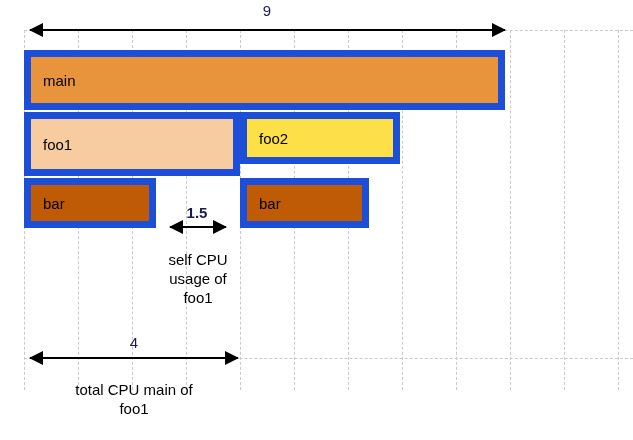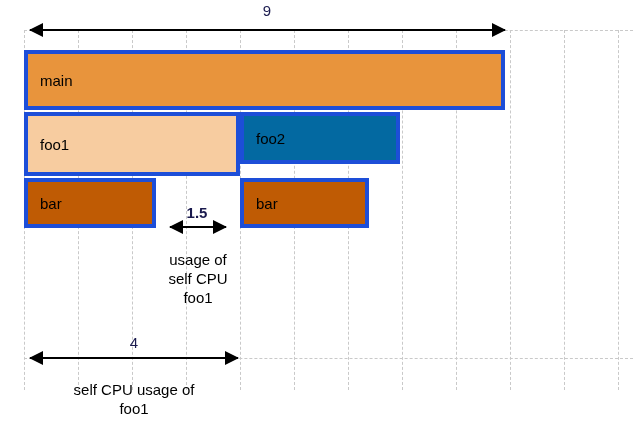--- a/index.html
+++ b/index.html
@@ -20,21 +20,21 @@
   .hgrid{
     position:absolute;
     height:0;
     border-top:1px dashed #c9c9c9;
   }
 
   
   .bar{
     position:absolute;
     box-sizing:border-box;
-    border:4px solid #1d4ed8;
+    border:7px solid #1d4ed8;
     display:flex;
     align-items:center;
     color:#000000;
     font-size:15px;
     line-height:1;
   }
   .bar .lbl{padding-left:12px;}
 
   
   .arrow{
@@ -100,21 +100,21 @@
   <div>
 
     <div class="bar" style="left:24px;top:50px;width:481px;height:60px;background:#e8943c;">
       <span class="lbl">main</span>
     </div>
 
     <div class="bar" style="left:24px;top:112px;width:216px;height:64px;background:#f7cca0;">
       <span class="lbl">foo1</span>
     </div>
 
-    <div class="bar" style="left:240px;top:112px;width:160px;height:52px;background:#0369a1;">
+    <div class="bar" style="left:240px;top:112px;width:160px;height:52px;background:#fde047;">
       <span class="lbl">foo2</span>
     </div>
 
     <div class="bar" style="left:24px;top:178px;width:132px;height:50px;background:#bf5b04;">
       <span class="lbl">bar</span>
     </div>
 
     <div class="bar" style="left:240px;top:178px;width:129px;height:50px;background:#bf5b04;">
       <span class="lbl">bar</span>
     </div>
@@ -123,28 +123,28 @@
 
   <div>
     <div class="measure-label" style="left:237px;top:2px;width:60px;">9</div>
     <div class="arrow" style="left:30px;top:29px;width:475px;"></div>
   </div>
 
   <div>
     <div class="measure-label" style="left:167px;top:204px;width:60px;font-weight:bold;">1.5</div>
     <div class="arrow" style="left:170px;top:226px;width:56px;"></div>
     <div class="caption" style="left:143px;top:250px;width:110px;">
+      <div>self CPU</div>
       <div>usage of</div>
-      <div>self CPU</div>
       <div>foo1</div>
     </div>
   </div>
 
   <div>
     <div class="measure-label" style="left:104px;top:334px;width:60px;">4</div>
     <div class="arrow" style="left:30px;top:357px;width:208px;"></div>
     <div class="caption" style="left:34px;top:380px;width:200px;">
-      <div>self CPU usage of</div>
+      <div>total CPU main of</div>
       <div>foo1</div>
     </div>
   </div>
 
 </div>
 
 </body></html>

